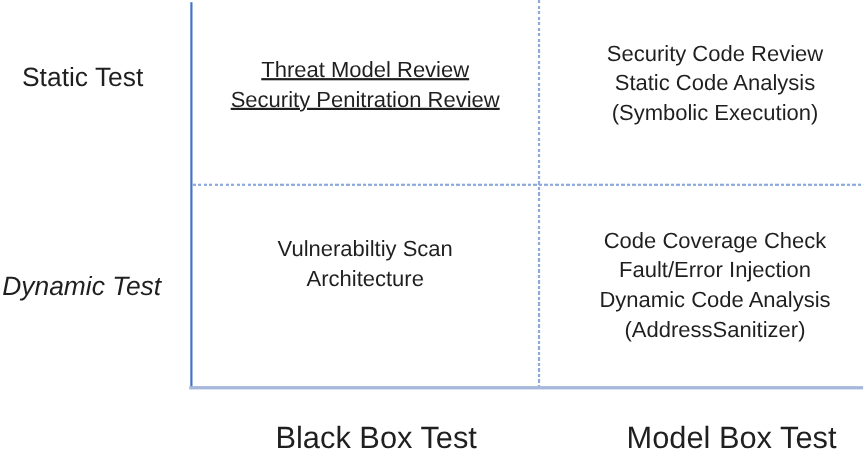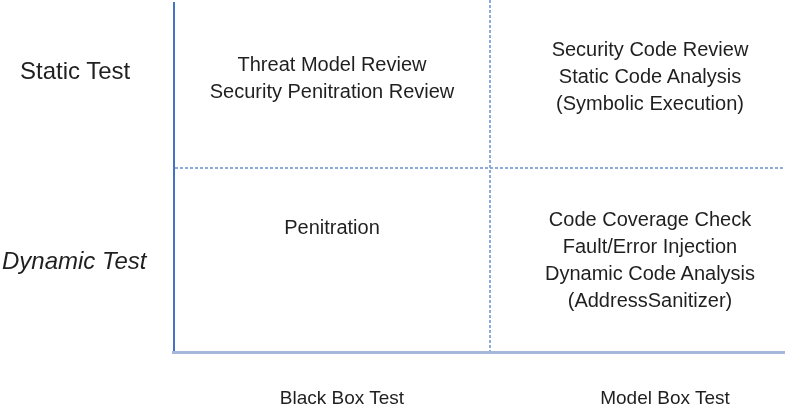--- a/index.html
+++ b/index.html
@@ -57,36 +57,36 @@
     font-size: 24px;
     line-height: 27px;
     white-space: nowrap;
   }
   .row-label.static { left: 20px; top: 57px; }
   .row-label.dynamic { left: 2px; top: 247px; font-style: italic; }
   .col-label {
     position: absolute;
     top: 384px;
     width: 200px;
-    font-size: 19px;
+    font-size: 28px;
     line-height: 27px;
     text-align: center;
     white-space: nowrap;
   }
   .col-label.black { left: 242px; }
   .col-label.white { left: 565px; }
   
   .quad {
     position: absolute;
     text-align: center;
     font-size: 20px;
     line-height: 27px;
     white-space: nowrap;
   }
-  .quad.q-tl { left: 174px; width: 316px; top: 51px; }
+  .quad.q-tl { left: 174px; width: 316px; top: 51px; text-decoration: underline; }
   .quad.q-tr { left: 510px; width: 280px; top: 36px; }
   .quad.q-bl { left: 174px; width: 316px; top: 214px; }
   .quad.q-br { left: 510px; width: 280px; top: 206px; }
 </style>
 </head>
 <body>
 
 <div class="stage">
 
   <div class="v-axis"></div>
@@ -103,21 +103,22 @@
     <div>Security Penitration Review</div>
   </div>
 
   <div class="quad q-tr">
     <div>Security Code Review</div>
     <div>Static Code Analysis</div>
     <div>(Symbolic Execution)</div>
   </div>
 
   <div class="quad q-bl">
-    <div>Penitration</div>
+    <div>Vulnerabiltiy Scan</div>
+    <div>Architecture</div>
   </div>
 
   <div class="quad q-br">
     <div>Code Coverage Check</div>
     <div>Fault/Error Injection</div>
     <div>Dynamic Code Analysis</div>
     <div>(AddressSanitizer)</div>
   </div>
 
   <div class="col-label black">Black Box Test</div>

